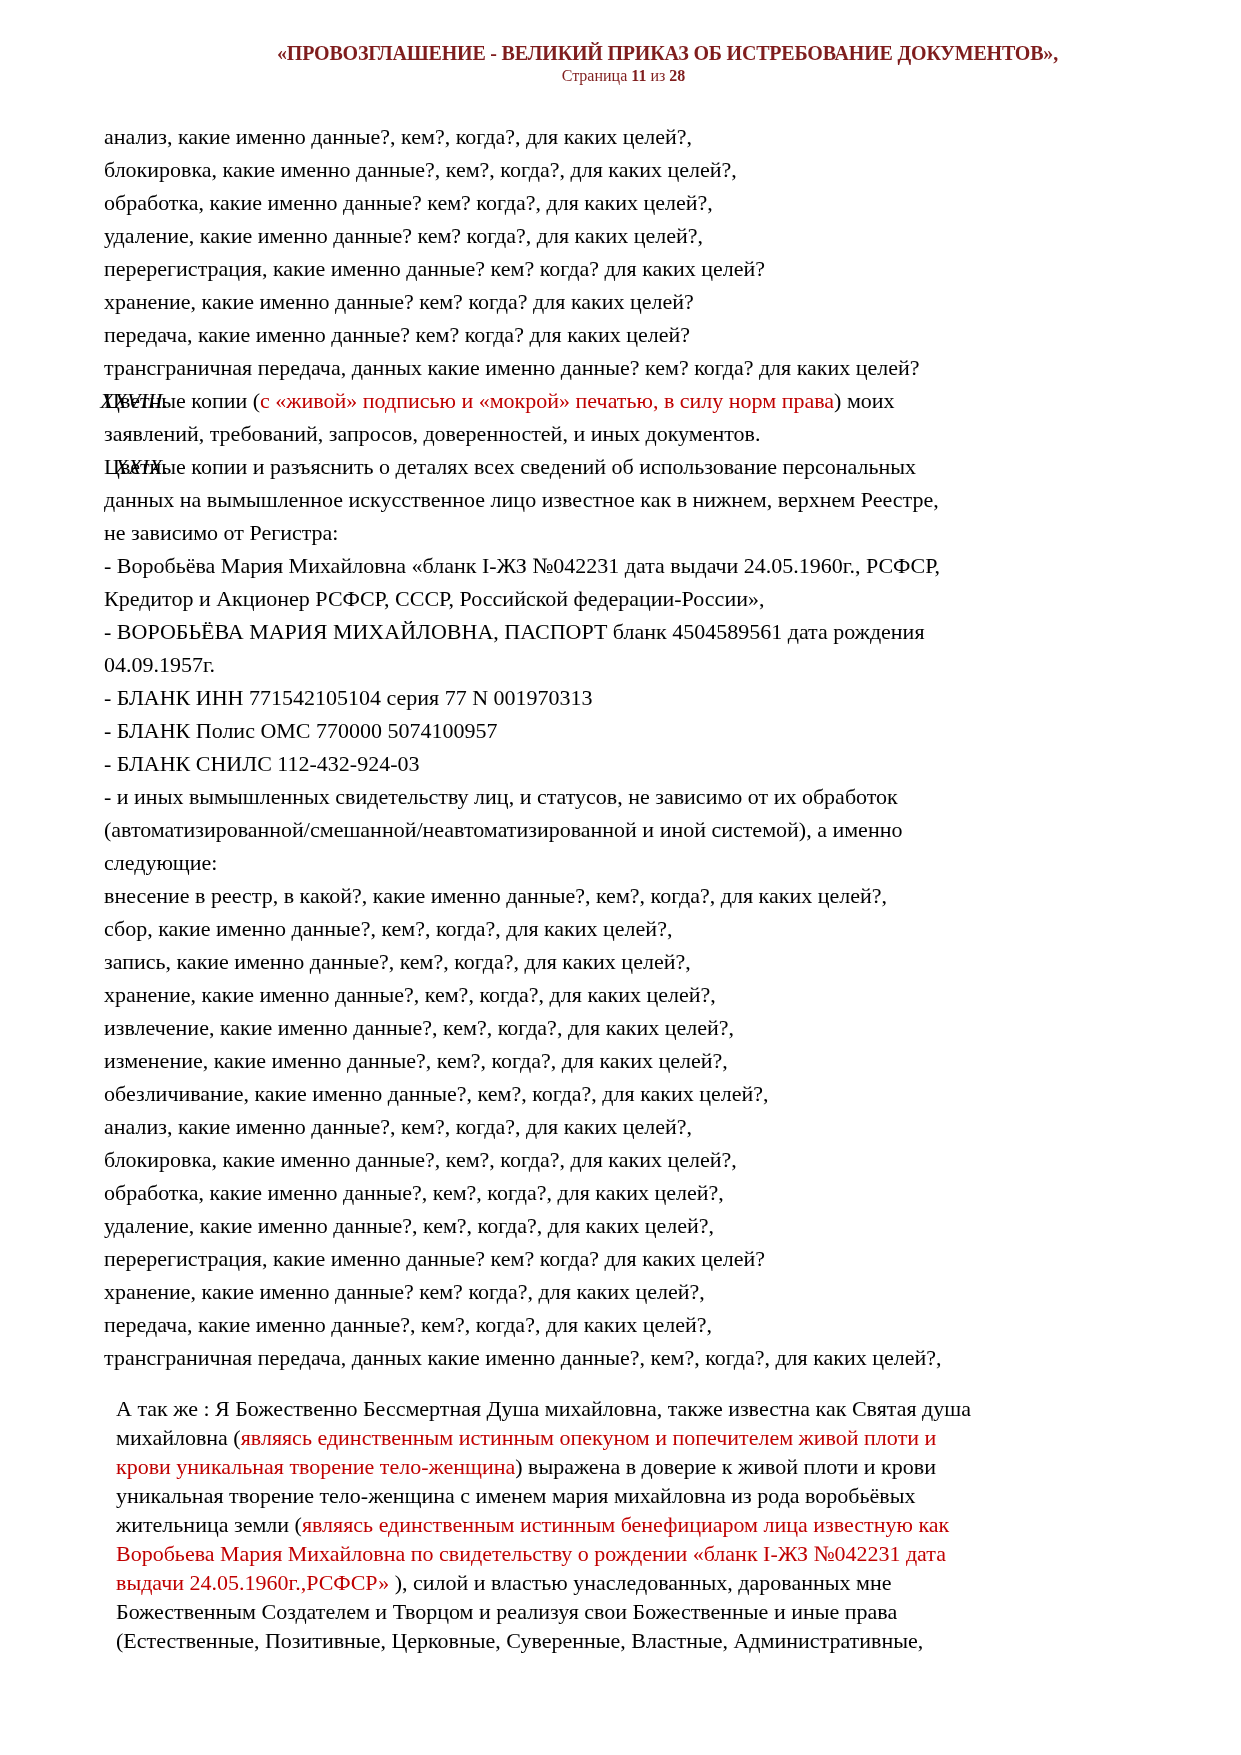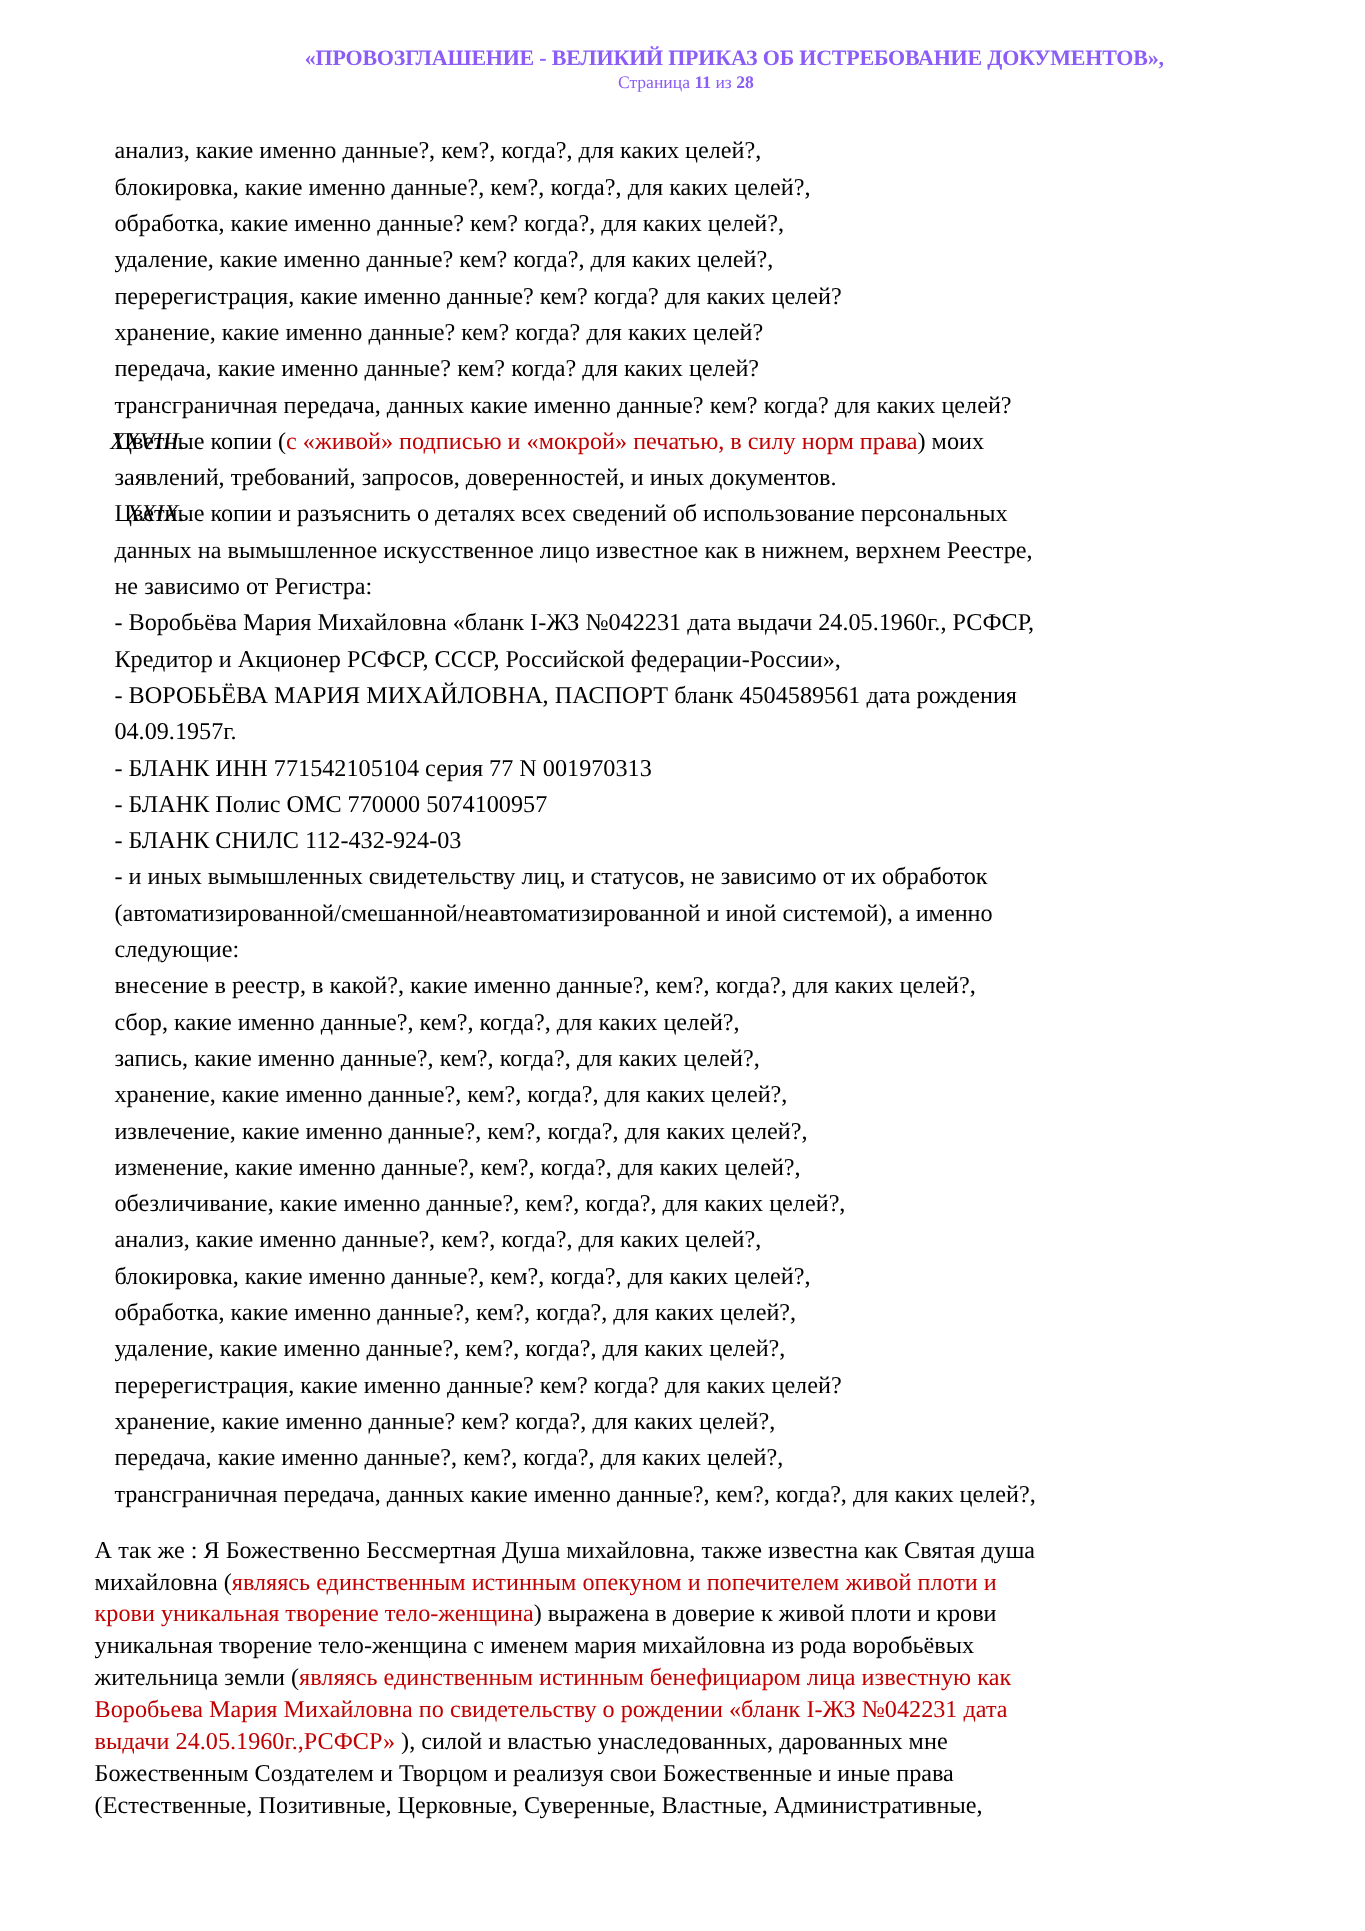--- a/index.html
+++ b/index.html
@@ -3,40 +3,40 @@
   <meta charset="utf-8">
   <style>
     html, body { margin: 0; padding: 0; background: #ffffff; }
     body {
       width: 1241px; height: 1755px; position: relative; overflow: hidden;
       font-family: "Liberation Serif", "DejaVu Serif", serif;
       color: #000000;
     }
     .header {
       position: absolute; left: 0; top: 42px; width: 1135px;
-      text-align: center; color: #8b5cf6;
+      text-align: center; color: #7f1d1d;
     }
     .header .title {
       font-size: 20px; font-weight: bold; letter-spacing: -0.2px;
       padding-left: 200px;
     }
     .header .pager { font-size: 16px; margin-top: 2px; padding-left: 112px; }
     .header .pager b { font-weight: bold; }
     .page-body {
       position: absolute; left: 0; top: 120px; width: 1241px;
       font-size: 22px;
     }
     .line { position: relative; height: 33px; line-height: 33px; white-space: nowrap; padding-left: 104px; }
     .numeral {
       position: absolute; right: calc(1241px - 168px); top: 0;
       font-style: italic;
     }
     .red { color: #c00000; }
     .gap { height: 20px; }
-    .para { padding-left: 86px; width: 990px; line-height: 29px; font-size: 22px; }
+    .para { padding-left: 116px; width: 990px; line-height: 29px; font-size: 22px; }
     .para .pline { white-space: nowrap; height: 29px; }
   </style>
 </head>
 <body>
 
 <div class="header">
   <div class="title">«ПРОВОЗГЛАШЕНИЕ - ВЕЛИКИЙ ПРИКАЗ ОБ ИСТРЕБОВАНИЕ ДОКУМЕНТОВ»,</div>
   <div class="pager">
     <span>Страница </span><b>11</b><span> из </span><b>28</b>
   </div>

